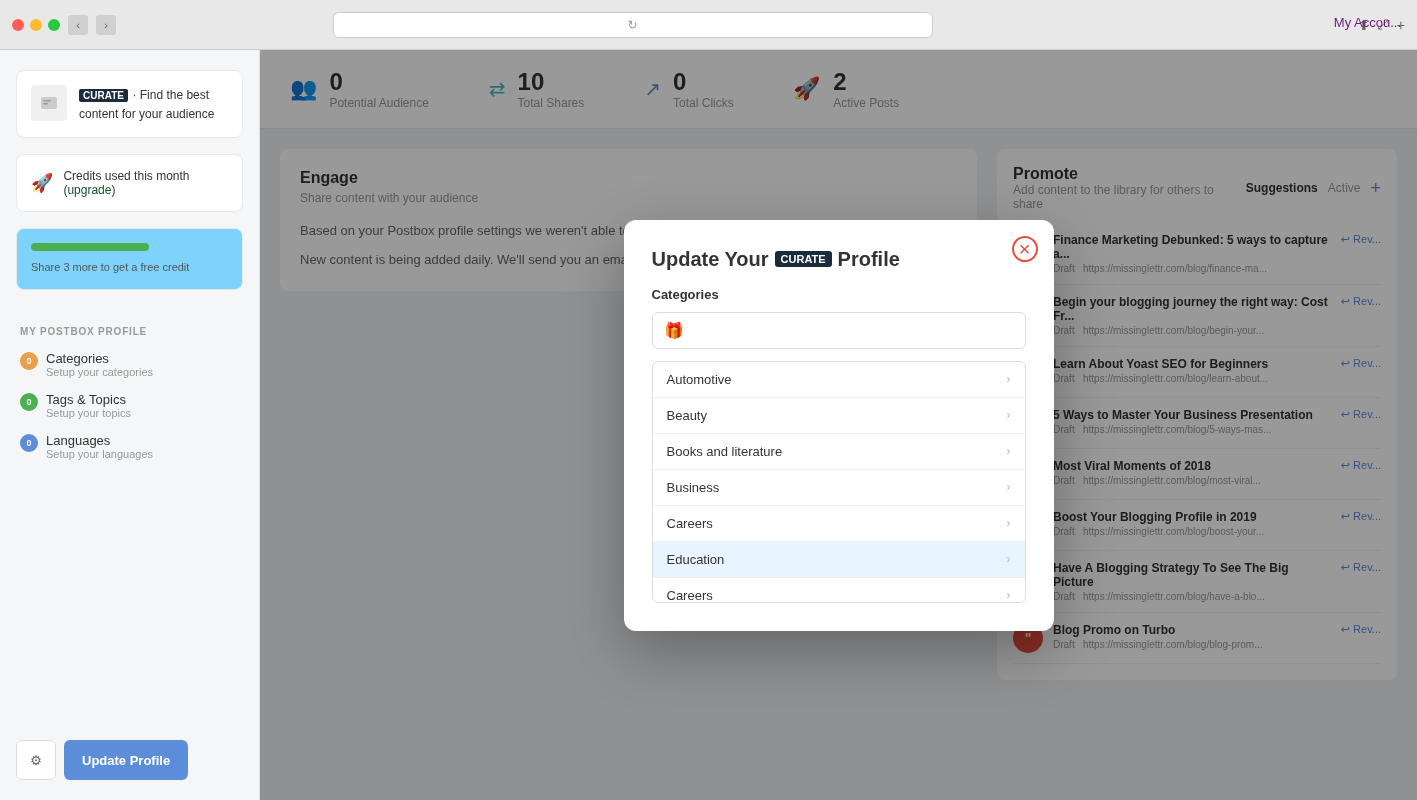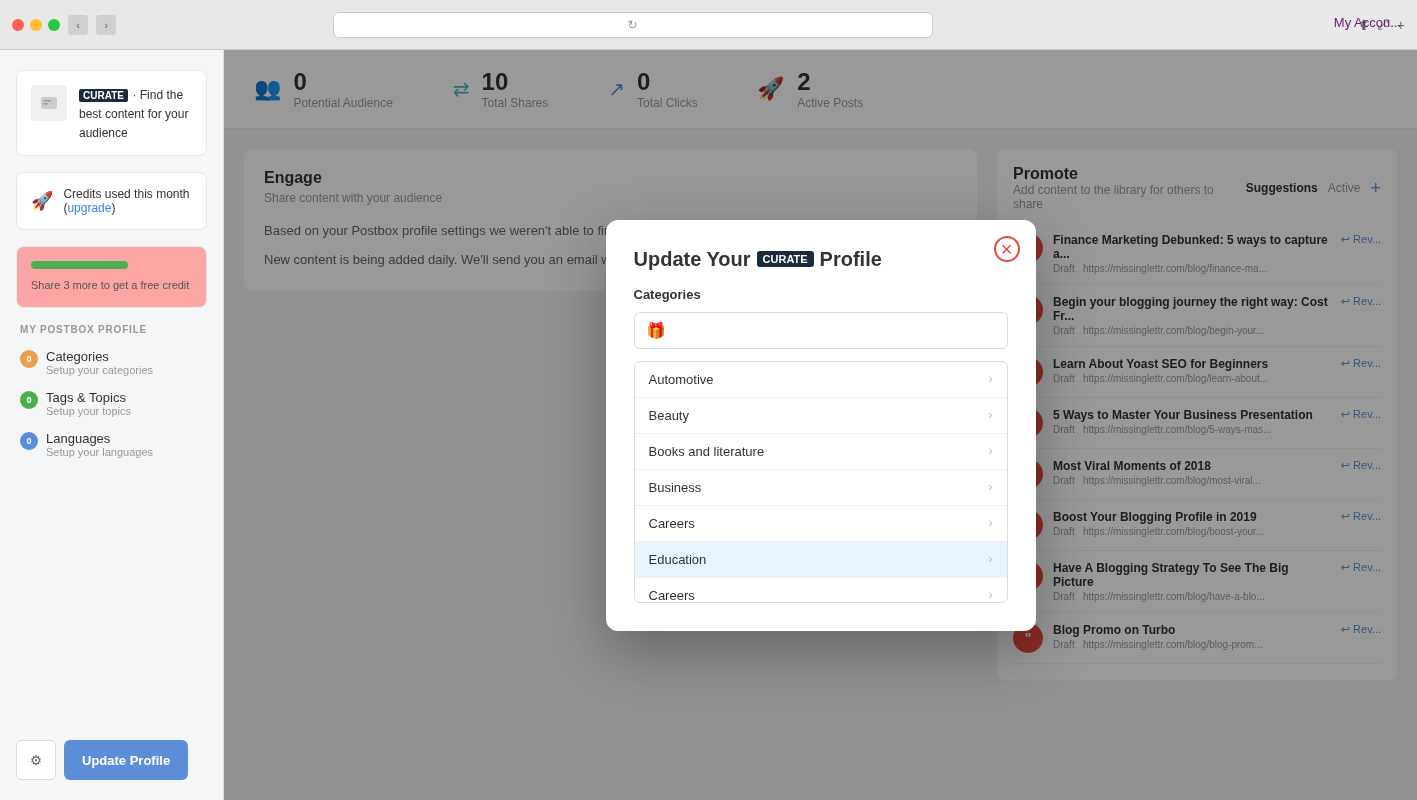--- a/index.html
+++ b/index.html
@@ -25,21 +25,21 @@
     .loading-icon { color: #999; font-size: 12px; }
     .browser-actions { display: flex; gap: 8px; margin-left: auto; }
     .browser-action-btn { background: none; border: none; font-size: 14px; color: #666; cursor: pointer; }
     .my-account { color: #701a75; font-size: 13px; position: absolute; right: 16px; top: 15px; }
 
     
     .app-body { display: flex; height: 750px; }
 
     
     .sidebar {
-      width: 224px;
+      width: 260px;
       background: #f5f6f7;
       border-right: 1px solid #e0e0e0;
       padding: 20px 16px;
       flex-shrink: 0;
     }
     .curate-widget {
       background: white;
       border-radius: 8px;
       padding: 14px;
       display: flex;
@@ -57,27 +57,27 @@
       border-radius: 8px;
       padding: 14px;
       display: flex;
       align-items: center;
       gap: 10px;
       margin-bottom: 16px;
       border: 1px solid #e8e8e8;
     }
     .credits-icon { font-size: 18px; }
     .credits-text { font-size: 12px; color: #333; }
-    .credits-link { color: #3b82f6; text-decoration: none; }
+    .credits-link { color: #14532d; text-decoration: none; }
 
     .share-widget {
-      background: #fca5a5;
+      background: #7dd3fc;
       border-radius: 8px;
       padding: 14px;
-      margin-bottom: 16px;
+      margin-bottom: 36px;
       border: 1px solid #e8e8e8;
     }
     .share-progress { background: #4caf50; height: 8px; border-radius: 4px; width: 60%; margin-bottom: 6px; }
     .share-text { font-size: 11px; color: #555; }
 
     .profile-section { padding: 0 4px; }
     .profile-title { font-size: 10px; font-weight: 700; color: #999; letter-spacing: 0.8px; margin-bottom: 14px; text-transform: uppercase; }
     .profile-item { display: flex; align-items: flex-start; gap: 8px; margin-bottom: 14px; }
     .profile-item-icon { width: 18px; height: 18px; border-radius: 50%; display: flex; align-items: center; justify-content: center; font-size: 9px; font-weight: bold; color: white; flex-shrink: 0; margin-top: 1px; }
     .icon-orange { background: #e8a04a; }

